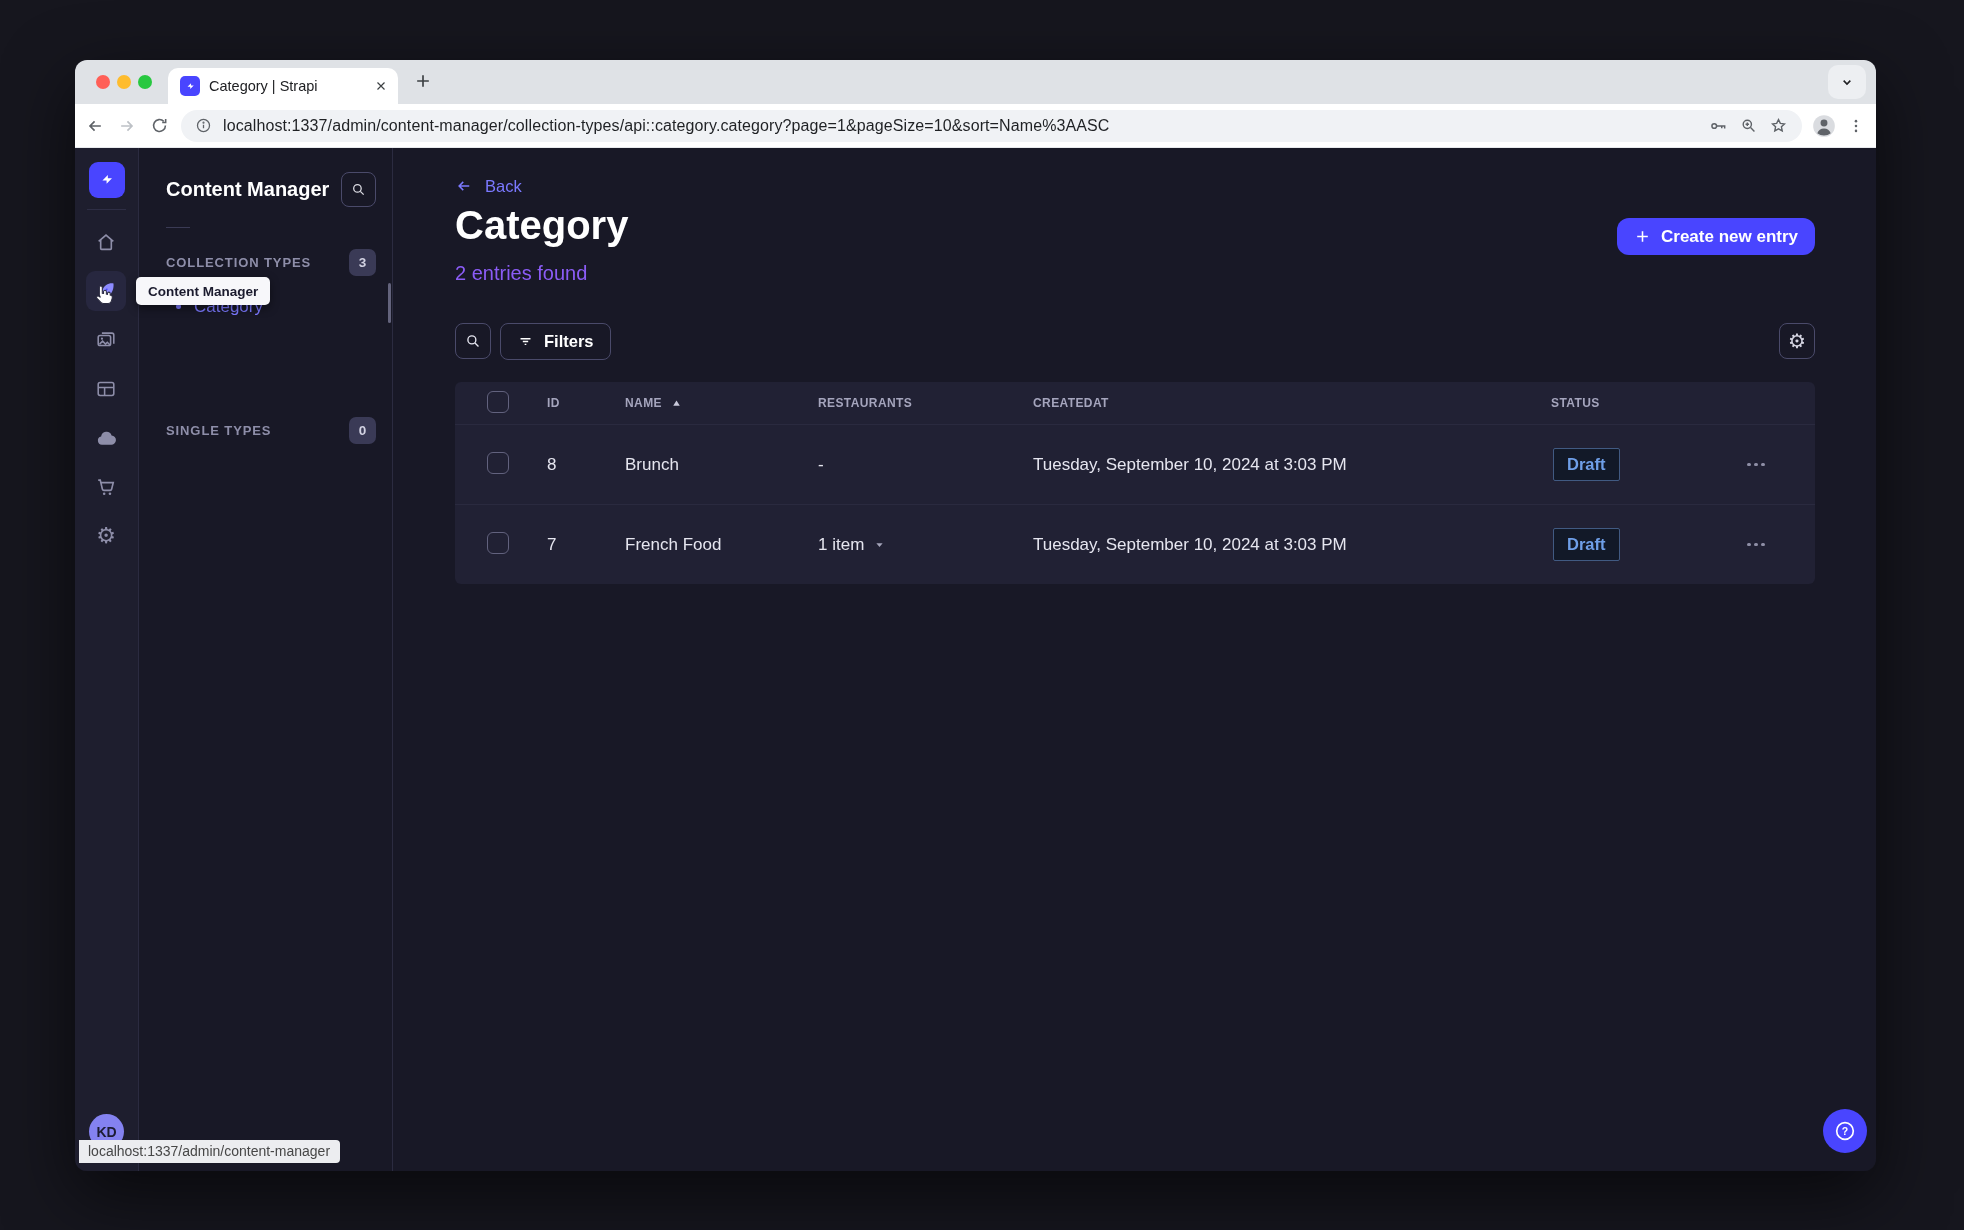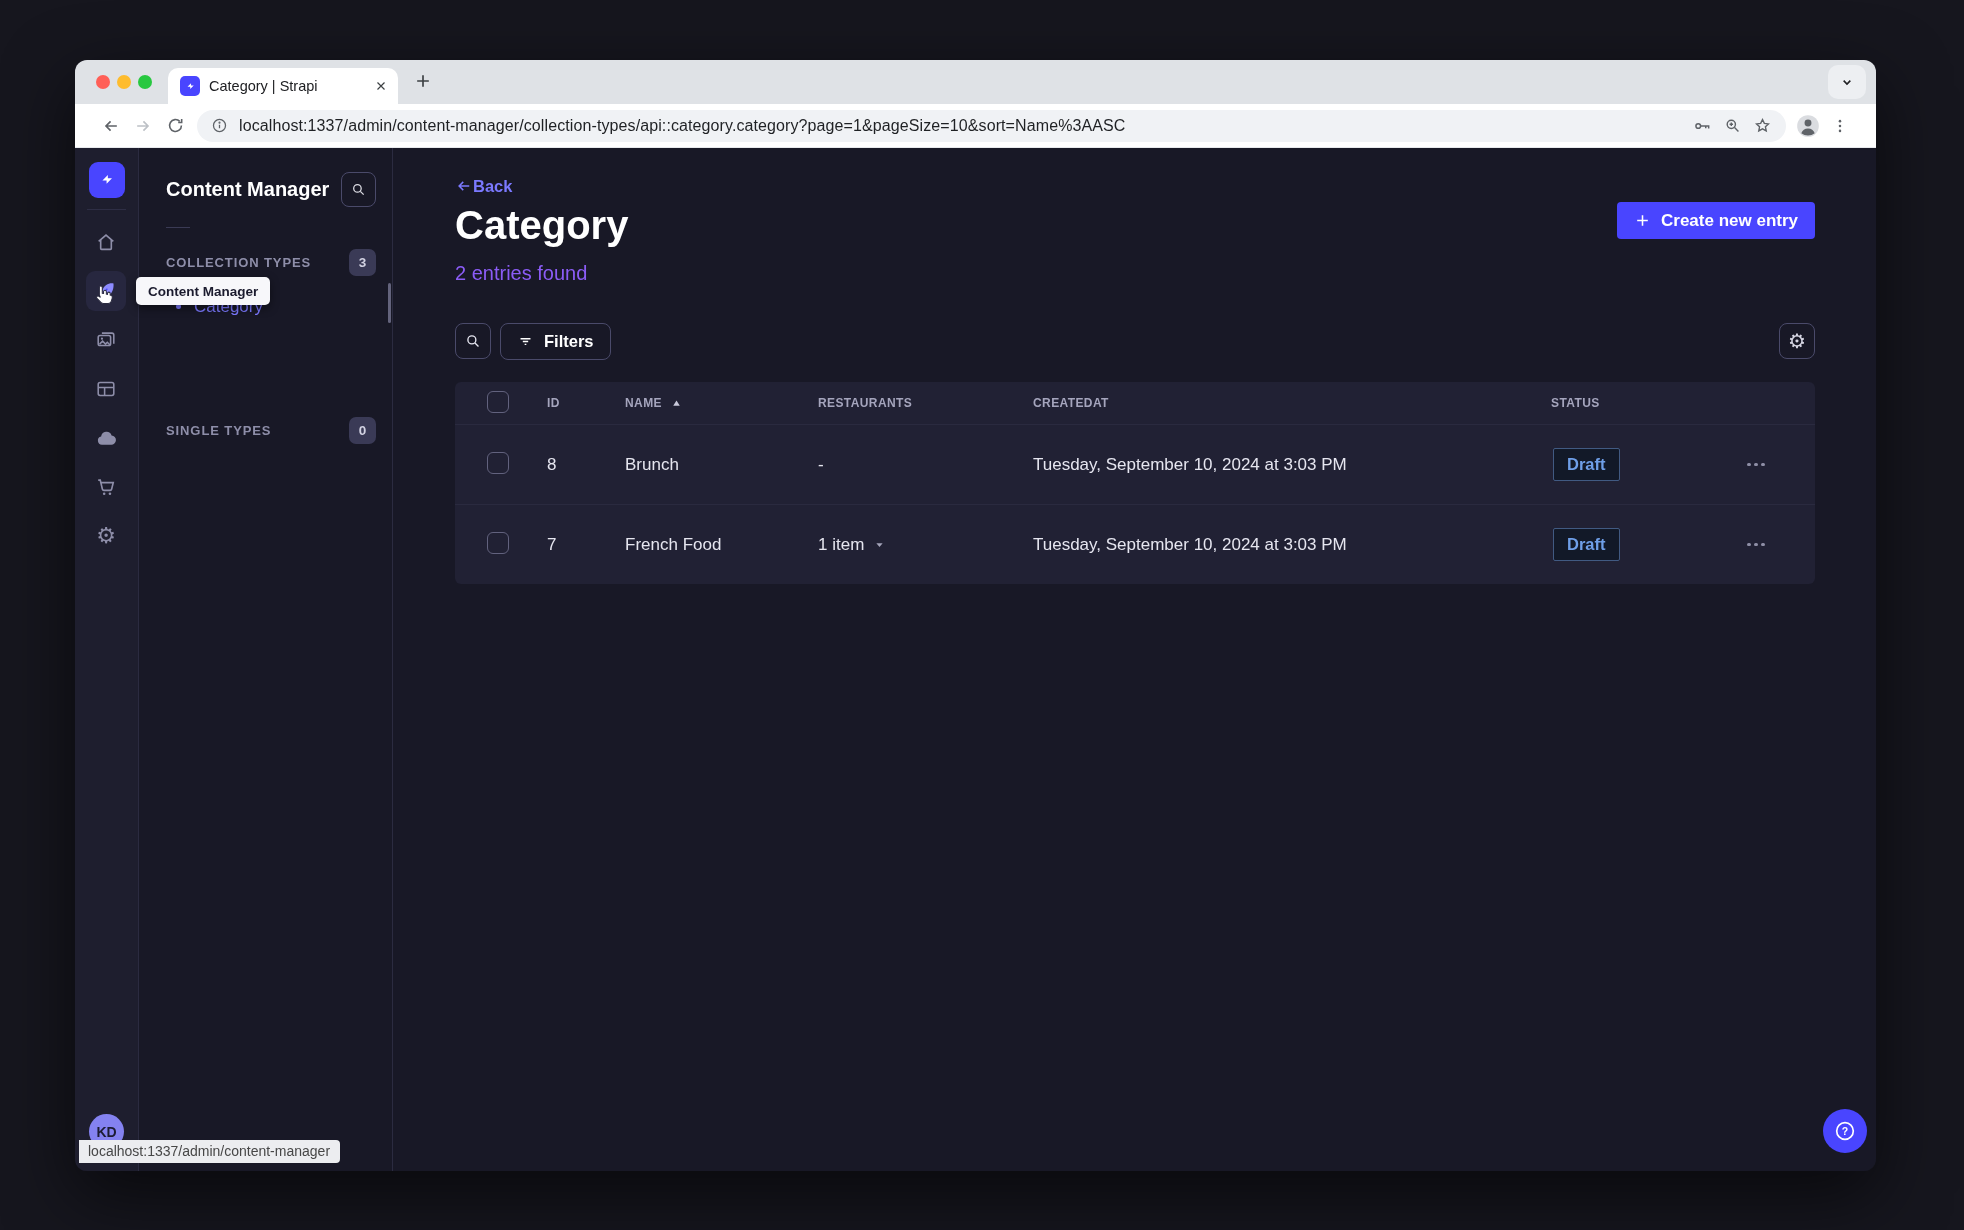--- a/index.html
+++ b/index.html
@@ -9,21 +9,21 @@
   
   .tabstrip{height:44px;background:#dfe2e6;position:relative;flex:none}
   .lights{position:absolute;left:21px;top:15px;display:flex;gap:7px}
   .light{width:14px;height:14px;border-radius:50%}
   .l-red{background:#ff5f57}.l-yellow{background:#febc2e}.l-green{background:#28c840}
   .tab{position:absolute;left:93px;top:8px;width:230px;height:36px;background:#fff;border-radius:10px 10px 0 0;display:flex;align-items:center;padding:0 10px 0 12px;box-sizing:border-box;gap:9px}
   .favicon{width:20px;height:20px;border-radius:5px;background:#4945ff;display:flex;align-items:center;justify-content:center;flex:none}
   .tab-title{font-size:14.5px;color:#202124;white-space:nowrap;overflow:hidden;flex:1}
   .newtab{position:absolute;left:338px;top:11px;color:#3c4043}
   .tabsearch{position:absolute;right:10px;top:5px;width:38px;height:34px;border-radius:10px;background:#edeff2;display:flex;align-items:center;justify-content:center;color:#202124}
-  .toolbar{height:44px;background:#fff;display:flex;align-items:center;flex:none;padding:0 20px;box-sizing:border-box;border-bottom:1px solid #e8eaed}
+  .toolbar{height:44px;background:#fff;display:flex;align-items:center;flex:none;padding:0 4px;box-sizing:border-box;border-bottom:1px solid #e8eaed}
   .tbtn{width:32px;height:32px;display:flex;align-items:center;justify-content:center;border-radius:50%;flex:none}
   .urlbar{flex:1;height:32px;background:#f0f2f5;border-radius:16px;display:flex;align-items:center;padding:0 14px;gap:11px;margin:0 6px;min-width:0}
   .url-text{font-size:16px;color:#1f2124;white-space:nowrap;overflow:hidden;flex:1;letter-spacing:.1px}
   
   .app{flex:1;display:flex;background:#181826;position:relative;min-height:0}
   .nav{width:63px;background:#1e1e2e;border-right:1px solid #2b2b40;position:relative;flex:none}
   .logo{position:absolute;left:14px;top:14px;width:36px;height:36px;border-radius:9px;background:#4945ff;display:flex;align-items:center;justify-content:center}
   .nav-divider{position:absolute;left:12px;top:61px;width:39px;height:1px;background:#2e2e45}
   .nav-icons{position:absolute;top:74px;left:11px;display:flex;flex-direction:column;gap:9px}
   .nicon{width:40px;height:40px;border-radius:9px;display:flex;align-items:center;justify-content:center;color:#8e8ea9}
@@ -44,25 +44,25 @@
   .snav-item{height:39px;display:flex;align-items:center;padding-left:37px;gap:13px}
   .dot{width:5px;height:5px;border-radius:50%;background:#666687;flex:none}
   .snav-label{font-size:17px;color:#ebebf0}
   .snav-item.active .dot{background:#7b79ff}
   .snav-item.active .snav-label{color:#7b79ff}
   .scroll-thumb{position:absolute;right:1px;top:135px;width:3px;height:40px;background:#63637c;border-radius:2px}
   .tooltip{position:absolute;left:61px;top:129px;height:28px;background:#f7f7fa;border-radius:5px;display:flex;align-items:center;padding:0 12px;font-size:13.5px;font-weight:700;color:#1b1b2e;box-shadow:0 3px 10px rgba(0,0,0,.45);z-index:30;white-space:nowrap}
   .cursor{position:absolute;left:15px;top:134px;z-index:31}
   
   .main{flex:1;position:relative;min-width:0}
-  .back-row{position:absolute;left:62px;top:29px;display:flex;align-items:flex-start;gap:0;color:#7b79ff;font-size:16.5px;font-weight:700;text-decoration:none}
+  .back-row{position:absolute;left:62px;top:29px;display:flex;align-items:flex-start;gap:12px;color:#7b79ff;font-size:16.5px;font-weight:400;text-decoration:none}
   .title-row{position:absolute;left:62px;right:61px;top:53px;display:flex;justify-content:space-between;align-items:flex-start}
   .page-title{margin:0;font-size:40px;font-weight:700;color:#ffffff;line-height:48px}
   .subtitle{margin-top:13px;font-size:20px;color:#8b5cf6}
-  .create-btn{margin-top:1px;height:37px;background:#4945ff;border:none;border-radius:4px;color:#fff;font-size:17px;font-weight:600;display:flex;align-items:center;gap:10px;padding:0 17px;font-family:inherit;cursor:pointer}
+  .create-btn{margin-top:17px;height:37px;background:#4945ff;border:none;border-radius:12px;color:#fff;font-size:17px;font-weight:600;display:flex;align-items:center;gap:10px;padding:0 17px;font-family:inherit;cursor:pointer}
   .action-bar{position:absolute;left:62px;right:61px;top:175px;display:flex;gap:9px}
   .icon-btn{width:36px;height:36px;border:1px solid #4a4a6a;border-radius:8px;background:transparent;display:flex;align-items:center;justify-content:center;color:#e6e6f0;box-sizing:border-box;padding:0;font-family:inherit}
   .icon-btn .gear-glyph{font-size:20px;color:#d5d5e2}
   .filters-btn{height:37px;border:1px solid #4a4a6a;border-radius:8px;background:transparent;color:#fff;font-size:16.5px;font-weight:600;display:flex;align-items:center;gap:10px;padding:0 16px;font-family:inherit;box-sizing:border-box}
   .spacer{flex:1}
   .table{position:absolute;left:62px;right:61px;top:234px;background:#212134;border-radius:6px}
   .trow{display:grid;grid-template-columns:92px 78px 193px 215px 518px 194px 1fr;align-items:center}
   .thead{height:42px}
   .tbody-row{height:79px;border-top:1px solid #2a2a3f}
   .th{font-size:12px;font-weight:600;letter-spacing:.4px;color:#a5a5bd}

